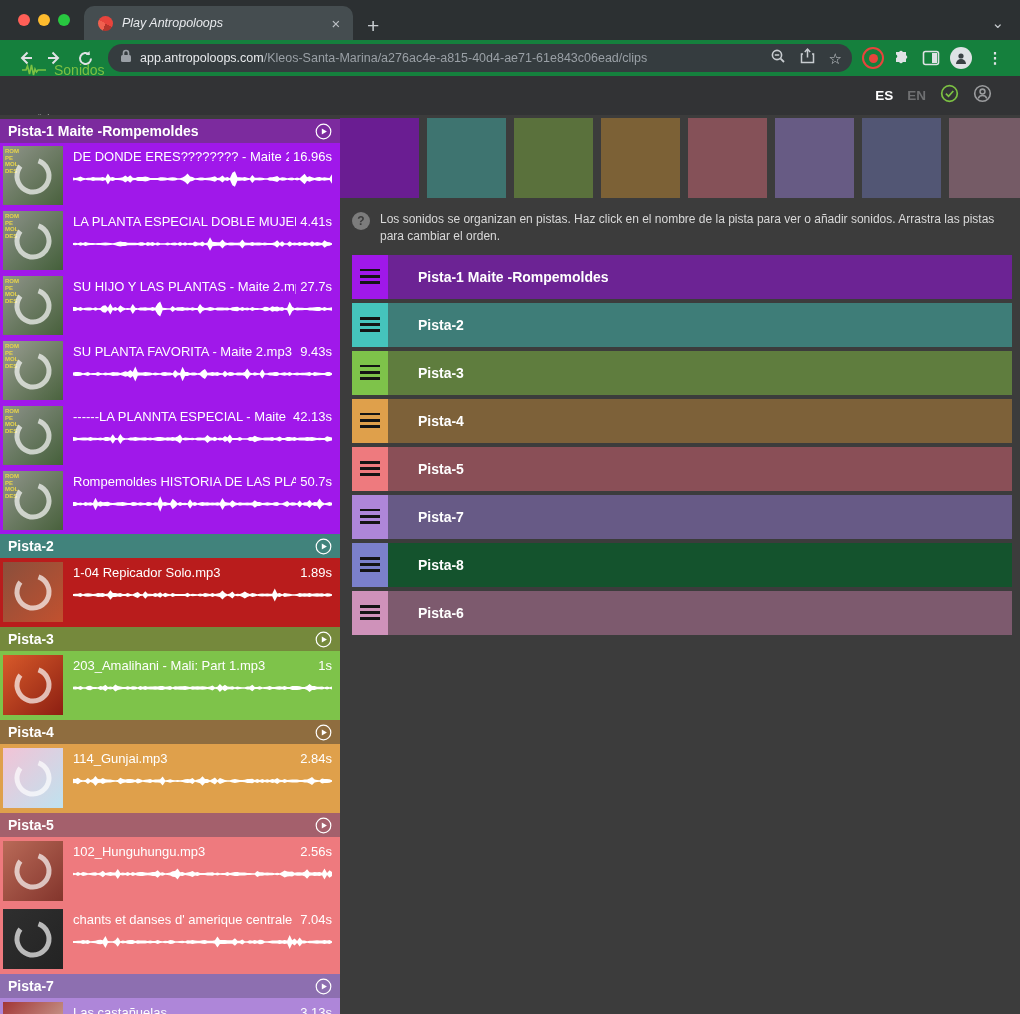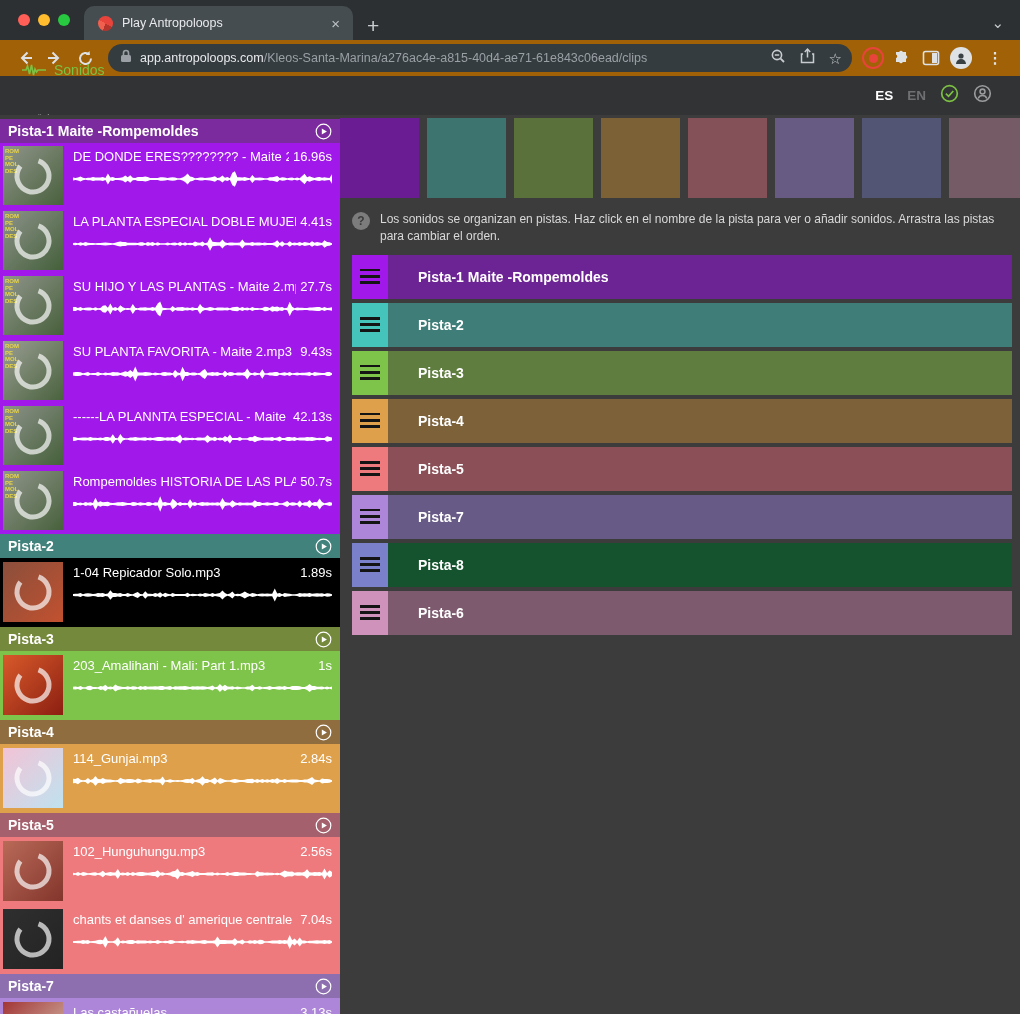--- a/index.html
+++ b/index.html
@@ -5,30 +5,30 @@
   html,body{margin:0;padding:0;width:1020px;height:1014px;overflow:hidden;
     font-family:"Liberation Sans",sans-serif;background:#2c3032;-webkit-font-smoothing:antialiased;}
   .window{width:1020px;height:1014px;display:flex;flex-direction:column;}
 
   
   .tabstrip{height:40px;background:#2c3032;display:flex;align-items:flex-end;position:relative;flex-shrink:0;}
   .traffic{display:flex;gap:8px;align-items:center;height:40px;padding:0 14px 0 18px;}
   .tl{width:12px;height:12px;border-radius:50%;}
   .tl.red{background:#ff5f57}.tl.yellow{background:#febc2e}.tl.green{background:#28c840}
   .tab{height:34px;width:245px;background:#454d50;border-radius:10px 10px 0 0;display:flex;align-items:center;
-       padding:0 10px 0 14px;gap:9px;color:#e8eaed;font-size:12.5px;}
+       padding:0 10px 0 14px;gap:9px;color:#e8eaed;font-size:12.5px;font-style:italic;}
   .favicon{width:15px;height:15px;border-radius:50%;flex-shrink:0;
        background:conic-gradient(#e8443c 0 120deg,#b5352c 120deg 200deg,#f0604f 200deg 300deg,#e8443c 300deg);}
   .tab-title{flex:1;white-space:nowrap;overflow:hidden;}
   .tab-close{color:#bdc1c6;font-size:15px;line-height:1;padding:1px 3px;border-radius:4px;}
   .newtab{color:#c8ccd0;font-size:21px;font-weight:300;padding:0 0 4px 14px;line-height:1;}
   .tabs-chevron{margin-left:auto;color:#c8ccd0;font-size:15px;padding:0 16px 8px 0;}
 
   
-  .toolbar{height:36px;background:#a16207;display:flex;align-items:center;padding:0 8px 0 12px;gap:4px;flex-shrink:0;}
+  .toolbar{height:36px;background:#15803d;display:flex;align-items:center;padding:0 8px 0 12px;gap:4px;flex-shrink:0;}
   .tbtn{width:26px;height:26px;display:flex;align-items:center;justify-content:center;color:#dfe2e5;flex-shrink:0;}
   .urlpill{height:28px;background:#353c3f;border-radius:14px;display:flex;align-items:center;
        margin:0 6px;padding:0 10px 0 12px;flex:1;min-width:0;gap:8px;}
   .urltext{font-size:12.5px;white-space:nowrap;overflow:hidden;min-width:0;}
   .urltext .host{color:#e8eaed;}
   .urltext .path{color:#9aa0a6;}
   .pill-icons{margin-left:auto;display:flex;align-items:center;gap:14px;flex-shrink:0;}
   .pill-icons .glyph{color:#c8ccd0;font-size:15px;line-height:1;}
   .rec{width:18px;height:18px;border-radius:50%;border:2.5px solid #e8443c;display:flex;align-items:center;justify-content:center;flex-shrink:0;}
   .rec i{width:9px;height:9px;border-radius:50%;background:#e8443c;display:block;}
@@ -355,21 +355,21 @@
           </div>
         </section>
         <section class="side-section">
           <div class="side-header" style="background: rgb(65, 131, 124);">
             <span class="side-title">Pista-2</span>
             <svg width="17" height="17" viewBox="0 0 20 20">
               <circle cx="10" cy="10" r="8.6" fill="none" stroke="#ffffff" stroke-width="1.4"></circle>
               <path d="M8 6.4 L14 10 L8 13.6 Z" fill="#ffffff"></path>
             </svg>
           </div>
-          <div class="side-clips" style="background: #000000;">
+          <div class="side-clips" style="background: #b91c1c;">
             <div class="clip">
               <div class="thumb" style="background: linear-gradient(135deg, rgb(138, 79, 60), rgb(194, 81, 47));">
                 <svg width="44" height="44" viewBox="0 0 44 44">
                   <circle cx="22" cy="22" r="16" fill="none" stroke="rgba(255,255,255,0.68)" stroke-width="5" stroke-dasharray="80 21" transform="rotate(-70 22 22)"></circle>
                 </svg>
               </div>
               <div class="clip-body">
                 <div class="clip-titlerow">
                   <span class="clip-title">1-04 Repicador Solo.mp3</span>
                   <span class="clip-dur">1.89s</span>

